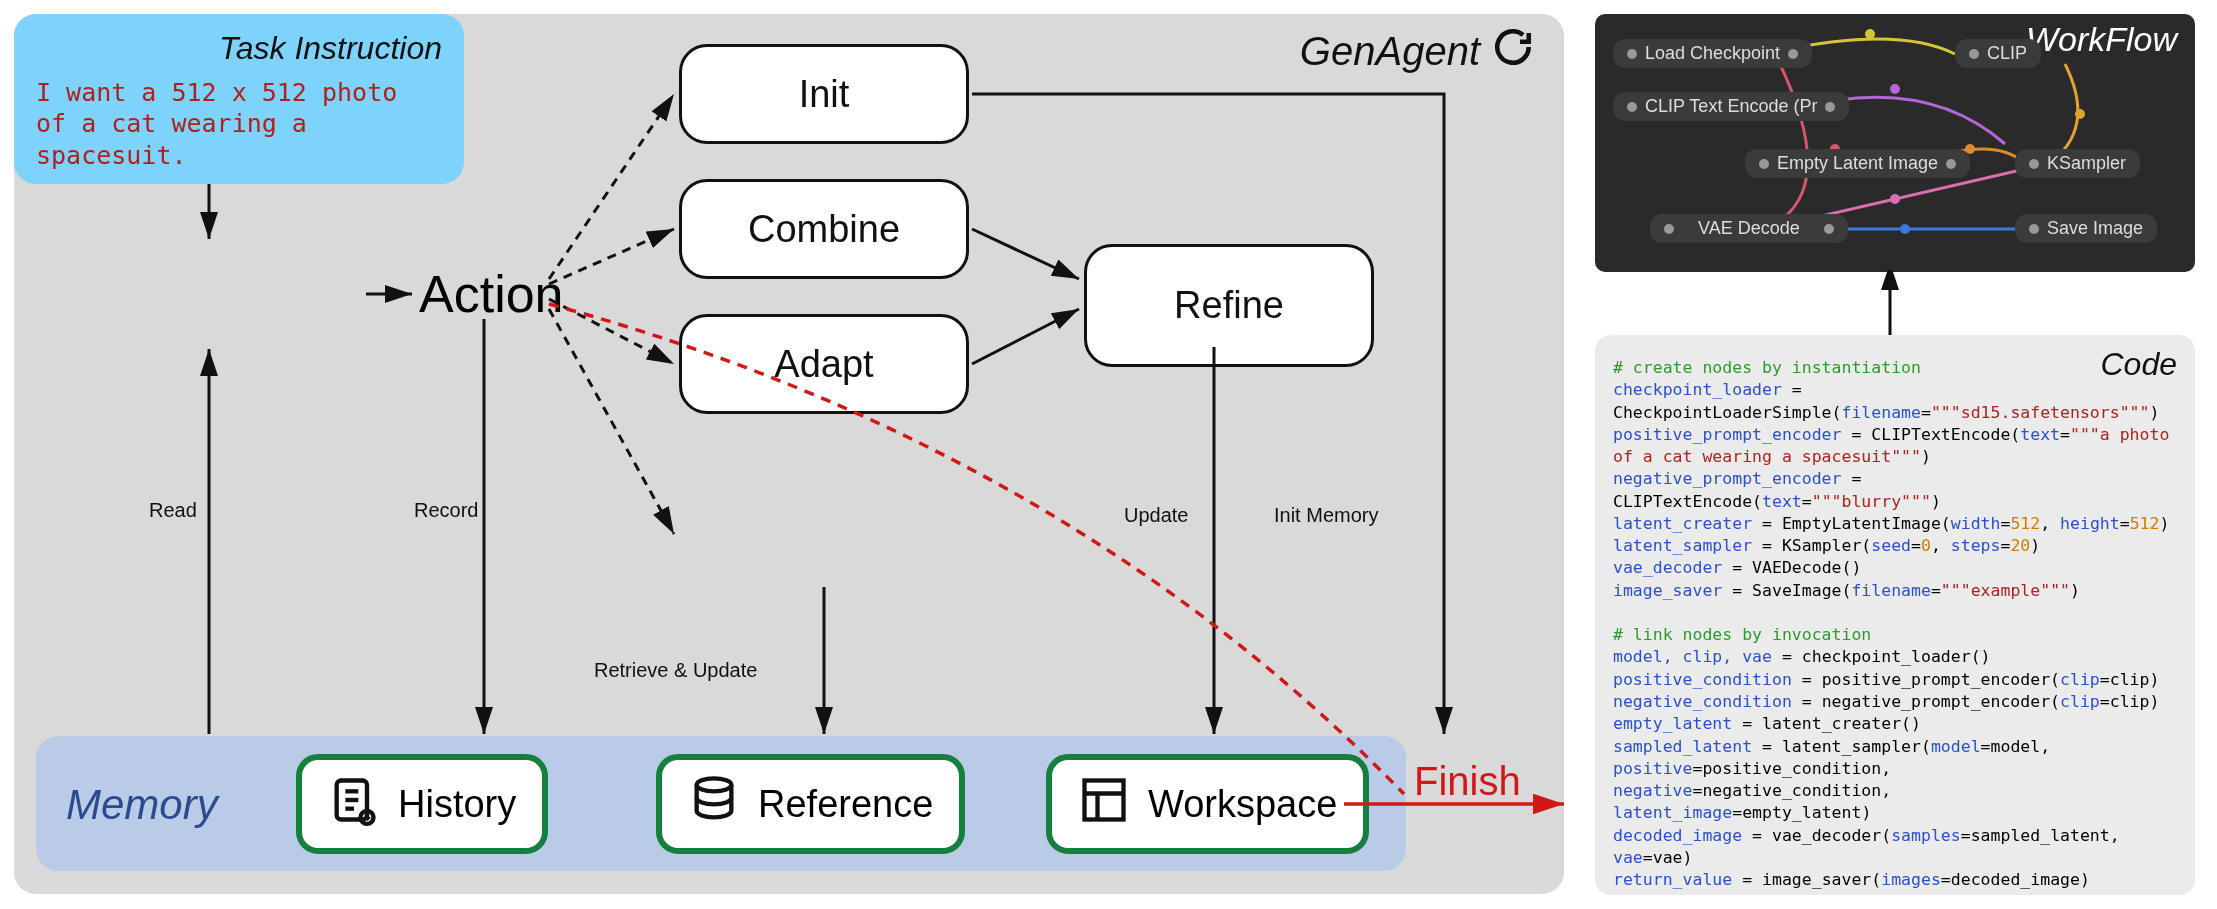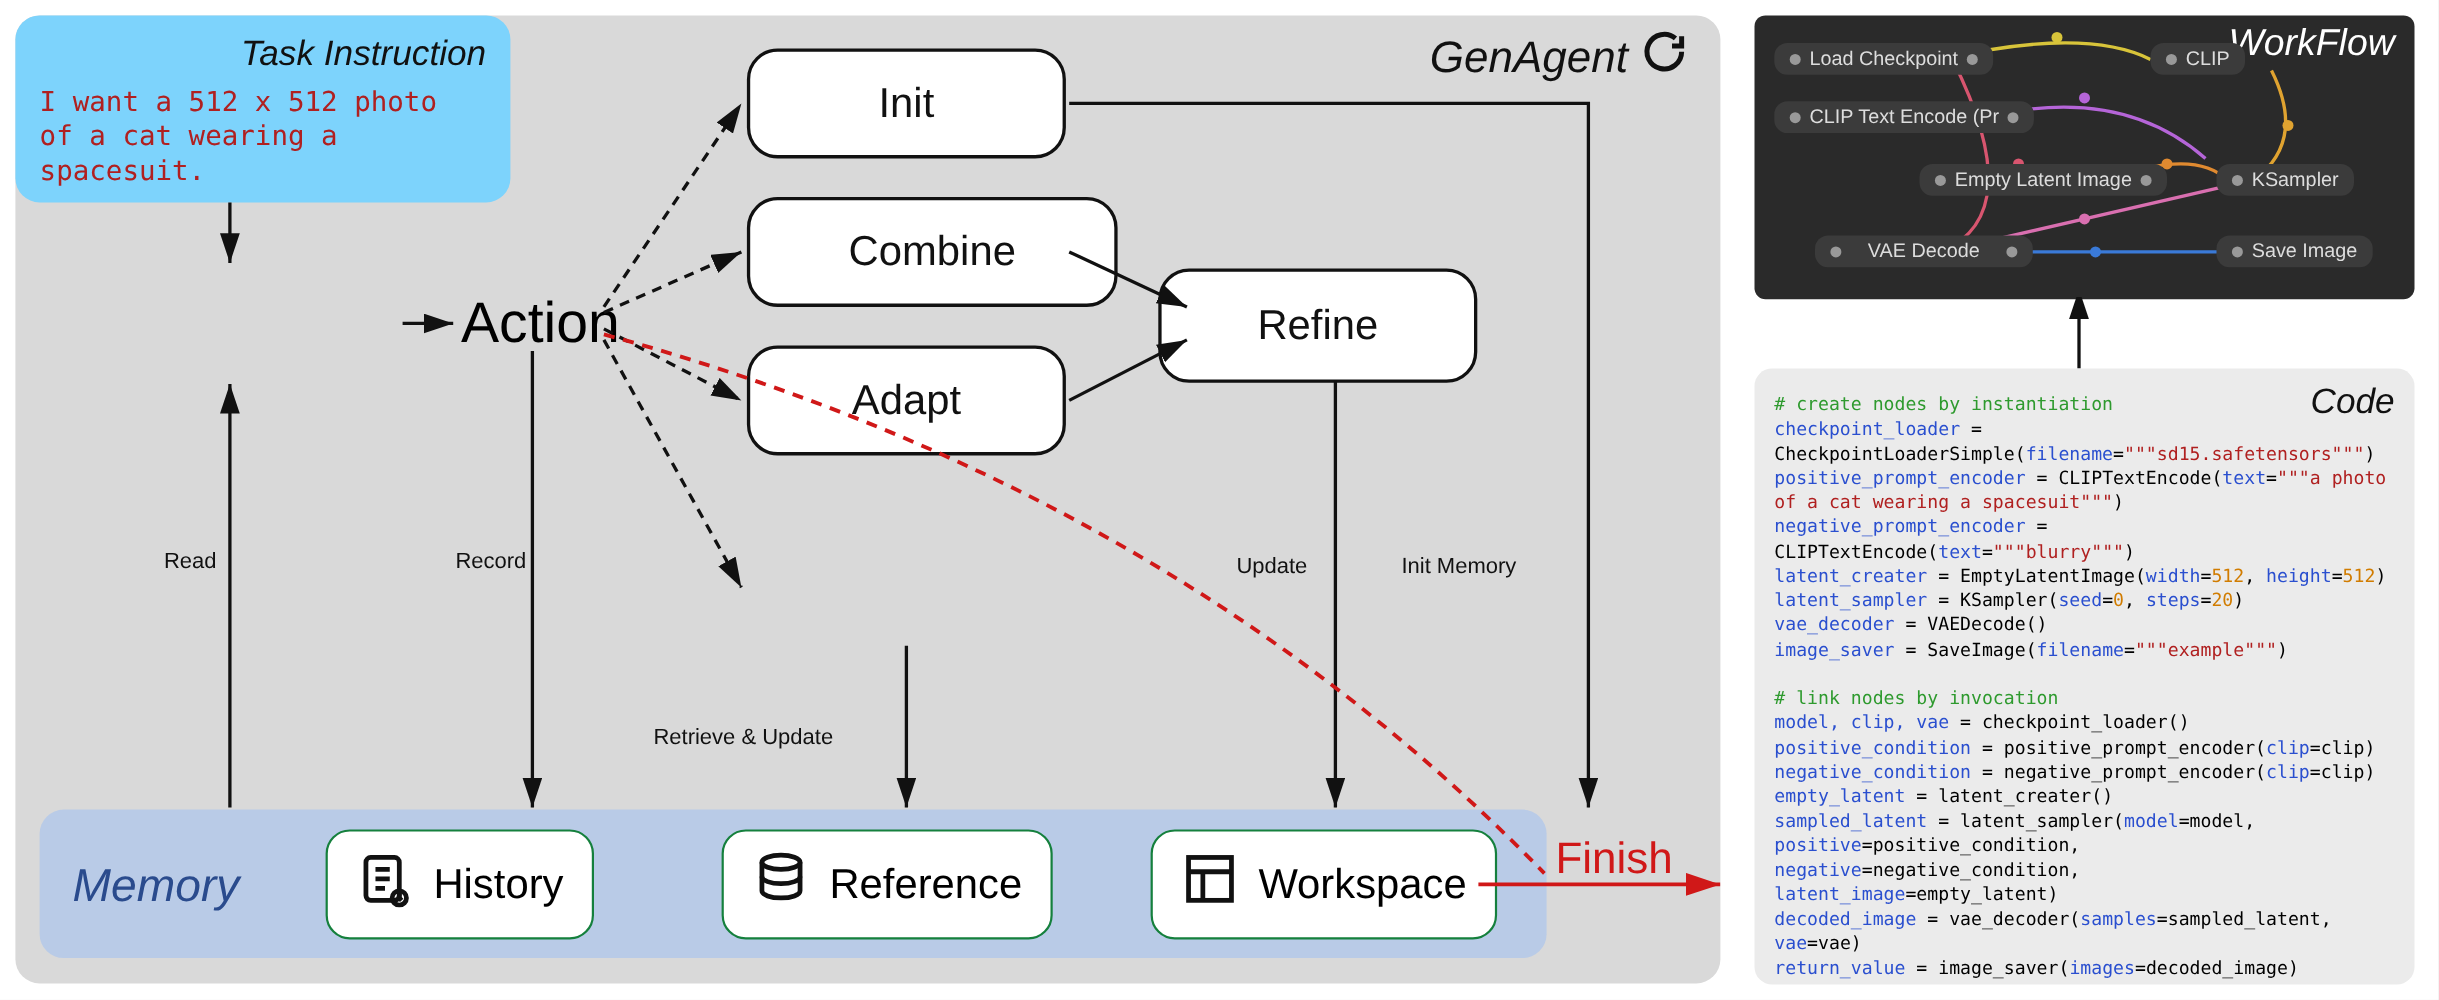--- a/index.html
+++ b/index.html
@@ -84,21 +84,21 @@
     left: 30px;
     top: 45px;
     font-size: 42px;
     font-style: italic;
     color: #2a4b8d;
     font-weight: 500;
   }
   .mem-node {
     position: absolute;
     background: #ffffff;
-    border: 2px solid #15803d;
+    border: 6px solid #15803d;
     border-radius: 22px;
     display: flex;
     align-items: center;
     gap: 18px;
     padding: 0 26px;
     height: 100px;
     font-size: 38px;
   }
   .mem-node svg { width: 52px; height: 52px; }
   .edge-label {
@@ -205,27 +205,27 @@
   </div>
 
 
   <div style="position:absolute; left:405px; top:250px; font-size:52px;">
     <span>Action</span>
   </div>
 
   <div class="node" style="left:665px; top:30px; width:290px; height:100px;">
     <span class="node-text">Init</span>
   </div>
-  <div class="node" style="left:665px; top:165px; width:337px; height:100px;">
+  <div class="node" style="left:665px; top:165px; width:290px; height:100px;">
     <span class="node-text">Combine</span>
   </div>
   <div class="node" style="left:665px; top:300px; width:290px; height:100px;">
     <span class="node-text">Adapt</span>
   </div>
-  <div class="node" style="left:1039px; top:230px; width:290px; height:104px;text-align:center;">
+  <div class="node" style="left:1070px; top:230px; width:290px; height:123px;text-align:center;">
     <span class="node-text">Refine</span>
   </div>
 
   <div class="memory-strip">
     <div class="memory-label">Memory</div>
 
     <div class="mem-node" style="left:260px; top:18px;">
       <span>
         <svg viewBox="0 0 24 24" fill="none" stroke="#111" stroke-width="2">
           <rect x="4" y="3" width="14" height="18" rx="2"></rect>

